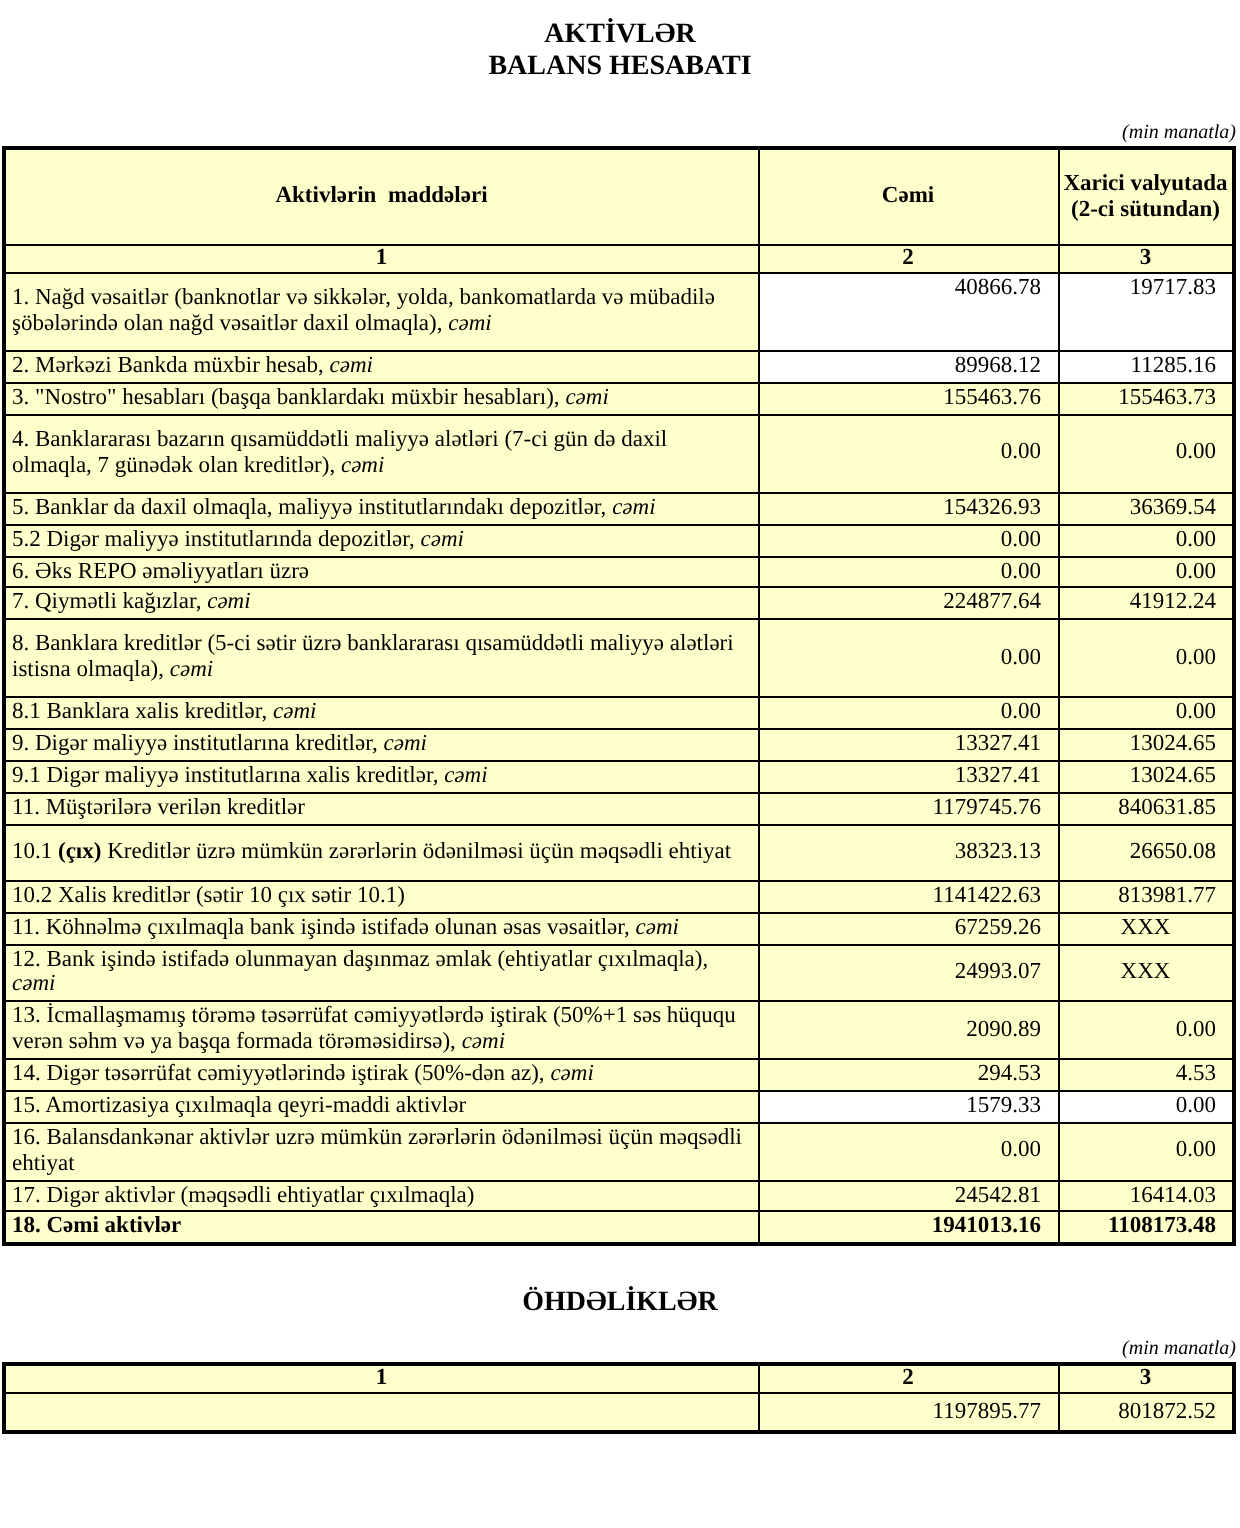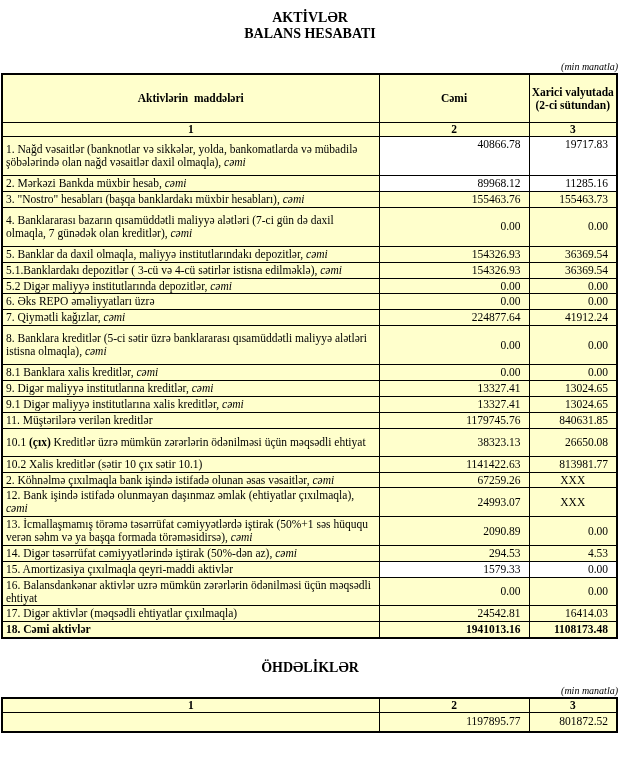--- a/index.html
+++ b/index.html
@@ -95,25 +95,20 @@
           <td class="item"><span>4. Banklararası bazarın qısamüddətli maliyyə alətləri (7-ci gün də daxil olmaqla, 7 günədək olan kreditlər), </span><span class="it">cəmi</span></td>
           <td class="val">0.00</td>
           <td class="val">0.00</td>
         </tr>
         <tr style="height: 14px;">
           <td class="item"><span>5. Banklar da daxil olmaqla, maliyyə institutlarındakı depozitlər, </span><span class="it">cəmi</span></td>
           <td class="val">154326.93</td>
           <td class="val">36369.54</td>
         </tr>
         <tr style="height: 14px;">
-          <td class="item"><span>5.1.Banklardakı depozitlər ( 3-cü və 4-cü sətirlər istisna edilməklə), </span><span class="it">cəmi</span></td>
-          <td class="val">154326.93</td>
-          <td class="val">36369.54</td>
-        </tr>
-        <tr style="height: 14px;">
           <td class="item"><span>5.2 Digər maliyyə institutlarında depozitlər, </span><span class="it">cəmi</span></td>
           <td class="val">0.00</td>
           <td class="val">0.00</td>
         </tr>
         <tr style="height: 14px;">
           <td class="item"><span>6. Əks REPO əməliyyatları üzrə</span></td>
           <td class="val">0.00</td>
           <td class="val">0.00</td>
         </tr>
         <tr style="height: 14px;">
@@ -150,21 +145,21 @@
           <td class="item"><span>10.1 </span><span class="bd">(çıx)</span><span> Kreditlər üzrə mümkün zərərlərin ödənilməsi üçün məqsədli ehtiyat</span></td>
           <td class="val">38323.13</td>
           <td class="val">26650.08</td>
         </tr>
         <tr style="height: 14px;">
           <td class="item"><span>10.2 Xalis kreditlər (sətir 10 çıx sətir 10.1)</span></td>
           <td class="val">1141422.63</td>
           <td class="val">813981.77</td>
         </tr>
         <tr style="height: 14px;">
-          <td class="item"><span>2. Köhnəlmə çıxılmaqla bank işində istifadə olunan əsas vəsaitlər, </span><span class="it">cəmi</span></td>
+          <td class="item"><span>11. Köhnəlmə çıxılmaqla bank işində istifadə olunan əsas vəsaitlər, </span><span class="it">cəmi</span></td>
           <td class="val">67259.26</td>
           <td class="val center">XXX</td>
         </tr>
         <tr style="height: 27px;">
           <td class="item"><span>12. Bank işində istifadə olunmayan daşınmaz əmlak (ehtiyatlar çıxılmaqla), </span><span class="it">cəmi</span></td>
           <td class="val">24993.07</td>
           <td class="val center">XXX</td>
         </tr>
         <tr style="height: 27px; padding-left: 30px;">
           <td class="item"><span>13. İcmallaşmamış törəmə təsərrüfat cəmiyyətlərdə iştirak (50%+1 səs hüququ verən səhm və ya başqa formada törəməsidirsə), </span><span class="it">cəmi</span></td>

